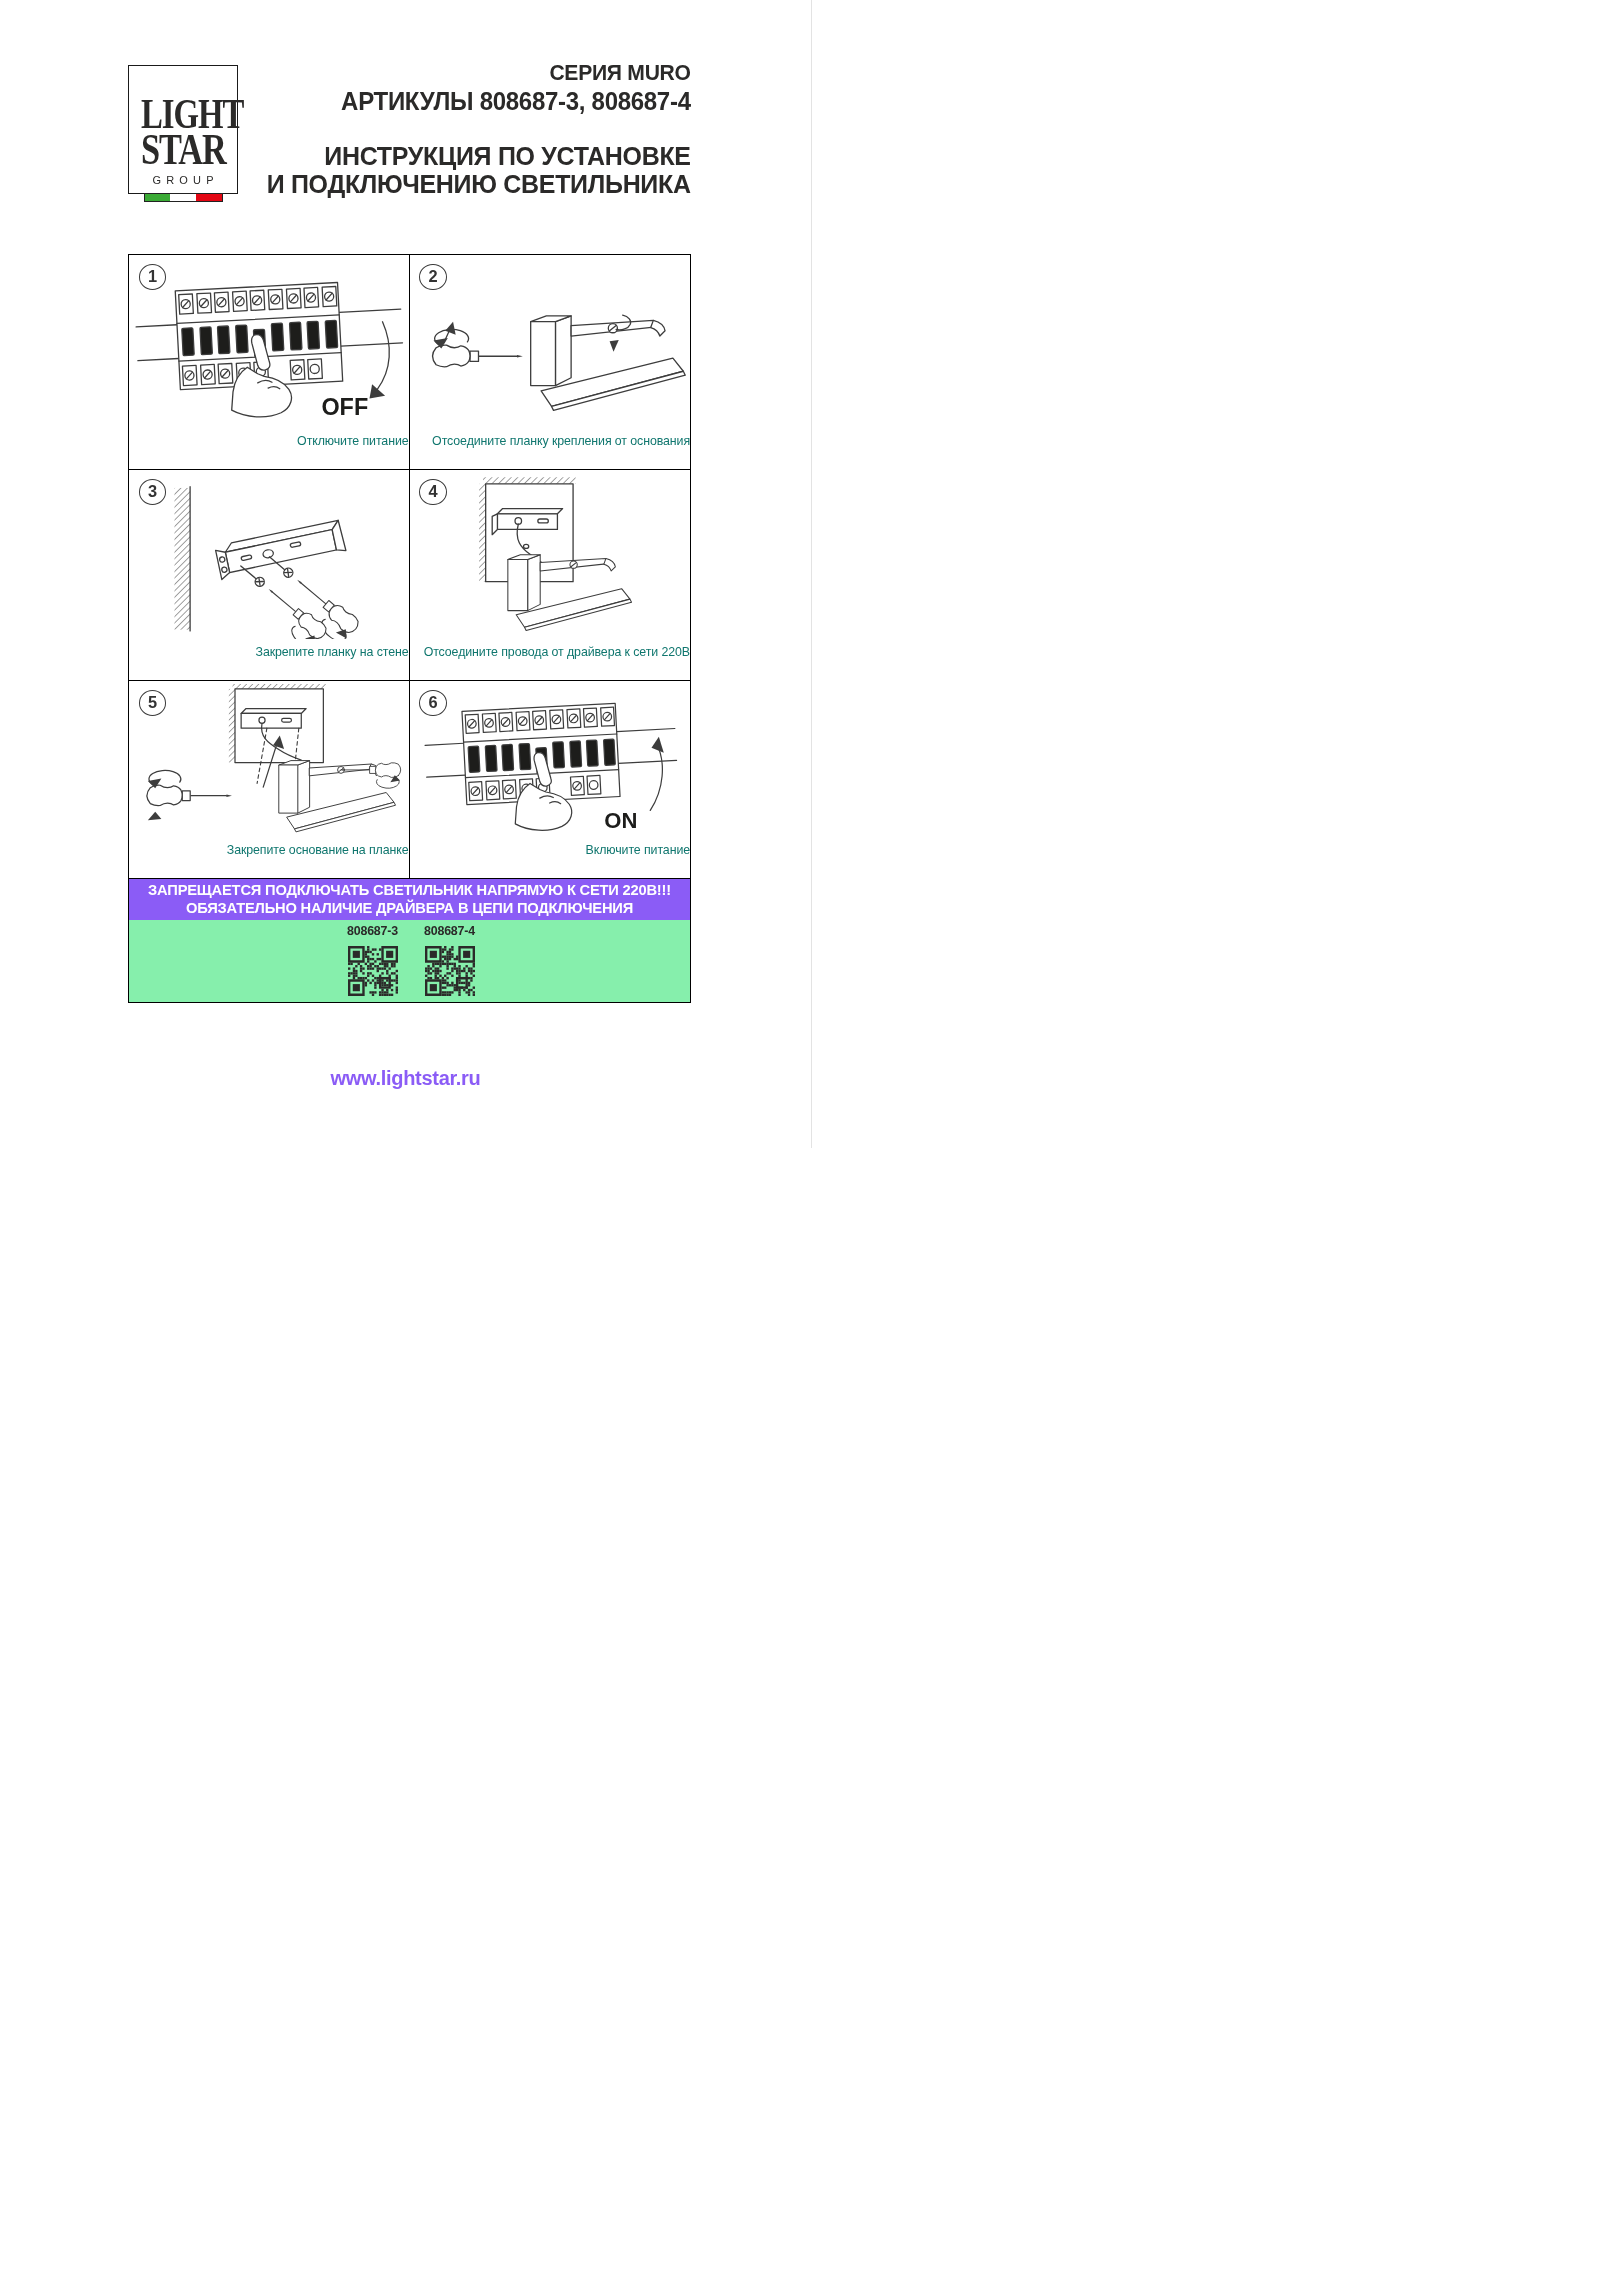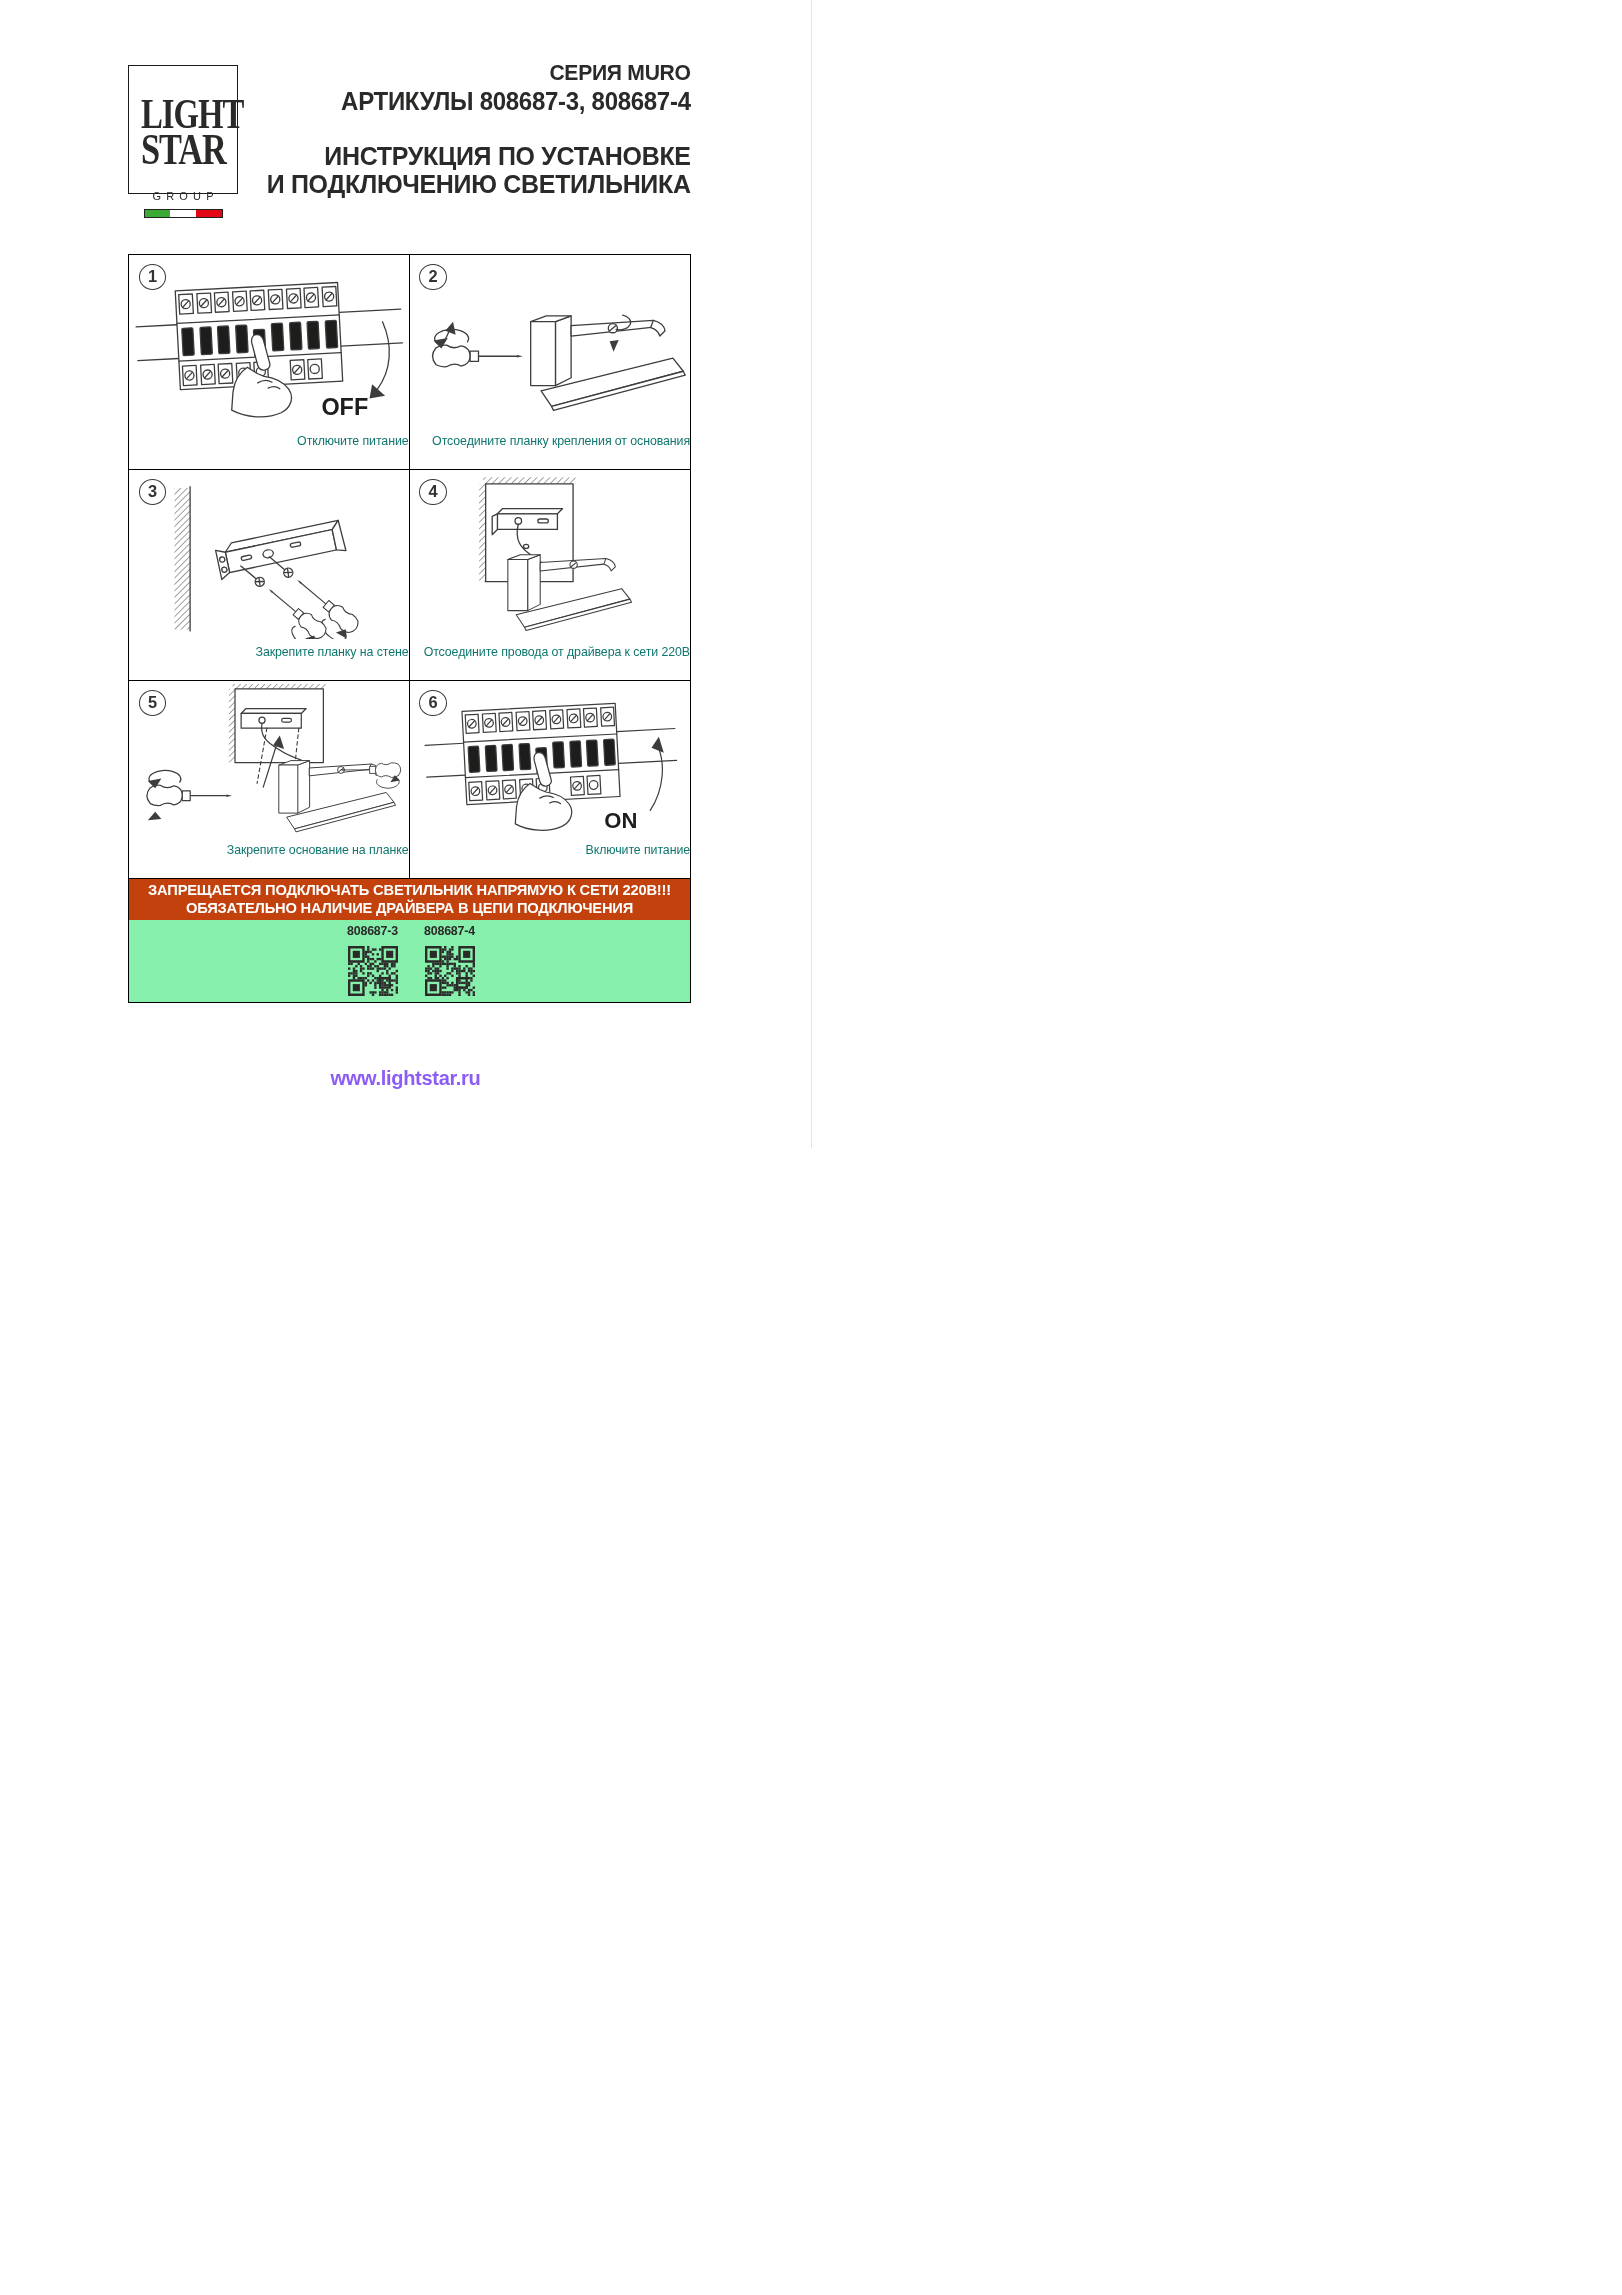--- a/index.html
+++ b/index.html
@@ -5,21 +5,21 @@
   html,body{margin:0;padding:0;background:#fff;}
   .sheet{position:relative;width:811px;height:1148px;background:#fff;outline:0.7px solid #e3e3e3;
          font-family:"Liberation Sans",sans-serif;color:#2b2a29;overflow:hidden;}
   
   .logo-box{position:absolute;left:128px;top:65px;width:110px;height:129px;border:1.3px solid #1a1a1a;
             box-sizing:border-box;text-align:center;padding-top:32px;}
   .logo-word{font-family:"Liberation Serif",serif;font-weight:700;color:#2b2a29;
              transform:scaleX(0.78);transform-origin:50% 50%;letter-spacing:-1.3px;}
   .logo-light{font-size:42px;line-height:33px;}
   .logo-star{font-size:44px;line-height:37px;}
-  .logo-group{font-size:11px;letter-spacing:5.2px;text-indent:5.2px;font-weight:400;margin-top:22px;color:#2b2a29;}
+  .logo-group{font-size:11px;letter-spacing:5.2px;text-indent:5.2px;font-weight:400;margin-top:6px;color:#2b2a29;}
   .flag{width:77px;height:6.5px;margin:7.2px auto 0;border:0.7px solid #222;display:flex;}
   .flag span{flex:1;}
   
   .hdr{position:absolute;right:120px;top:60px;text-align:right;transform:scaleX(0.96);
        transform-origin:100% 0;font-weight:700;color:#2b2a29;white-space:nowrap;}
   .hdr-series{font-size:22px;line-height:26px;letter-spacing:-0.3px;}
   .hdr-articles{font-size:25px;line-height:30px;letter-spacing:-0.3px;margin-bottom:26px;}
   .hdr-title{font-size:26px;line-height:28px;letter-spacing:-0.3px;}
   
   .tbl{position:absolute;left:128px;top:254px;width:563px;border:1.3px solid #000;box-sizing:border-box;}
@@ -30,21 +30,21 @@
   .r2 .cell{height:211px;border-bottom:1.3px solid #000;}
   .r3 .cell{height:198px;border-bottom:1.3px solid #000;}
   .badge{position:absolute;left:9.8px;top:8.5px;width:27.5px;height:26px;border:1.3px solid #3a3a3a;
          border-radius:50%;box-sizing:border-box;display:flex;align-items:center;justify-content:center;
          font-size:16.4px;font-weight:600;color:#333;background:#fff;z-index:2;}
   .art{position:absolute;left:0;right:0;top:2.6px;bottom:41px;}
   .art svg{width:100%;height:100%;}
   .cap{position:absolute;left:0;right:0;bottom:21px;text-align:right;font-size:12.4px;color:#0f766e;
        letter-spacing:-0.1px;}
   
-  .banner{height:41px;background:#c2410c;color:#fff;text-align:center;font-weight:700;
+  .banner{height:41px;background:#8b5cf6;color:#fff;text-align:center;font-weight:700;
           font-size:14.7px;line-height:17.7px;padding-top:3.3px;box-sizing:border-box;letter-spacing:-0.2px;}
   
   .qrrow{position:relative;height:82px;background:#86efac;}
   .qrcol{position:absolute;top:3.9px;width:79px;text-align:center;}
   .qrcol.a{left:204px;}
   .qrcol.b{left:281px;text-align:center;}
   .qrlabel{font-size:12.4px;font-weight:700;letter-spacing:-0.2px;color:#2b2a29;}
   .qr{width:50px;height:50px;margin-top:7.9px;}
   
   .footer{position:absolute;left:0;right:0;top:1067px;text-align:center;font-size:20px;font-weight:700;

